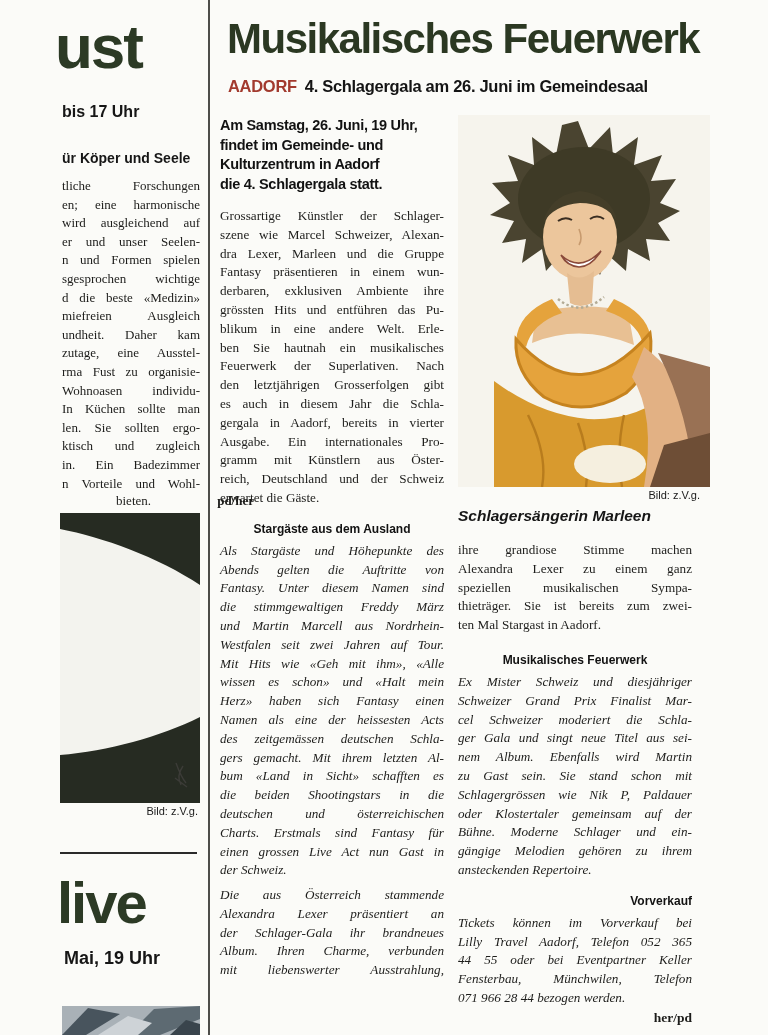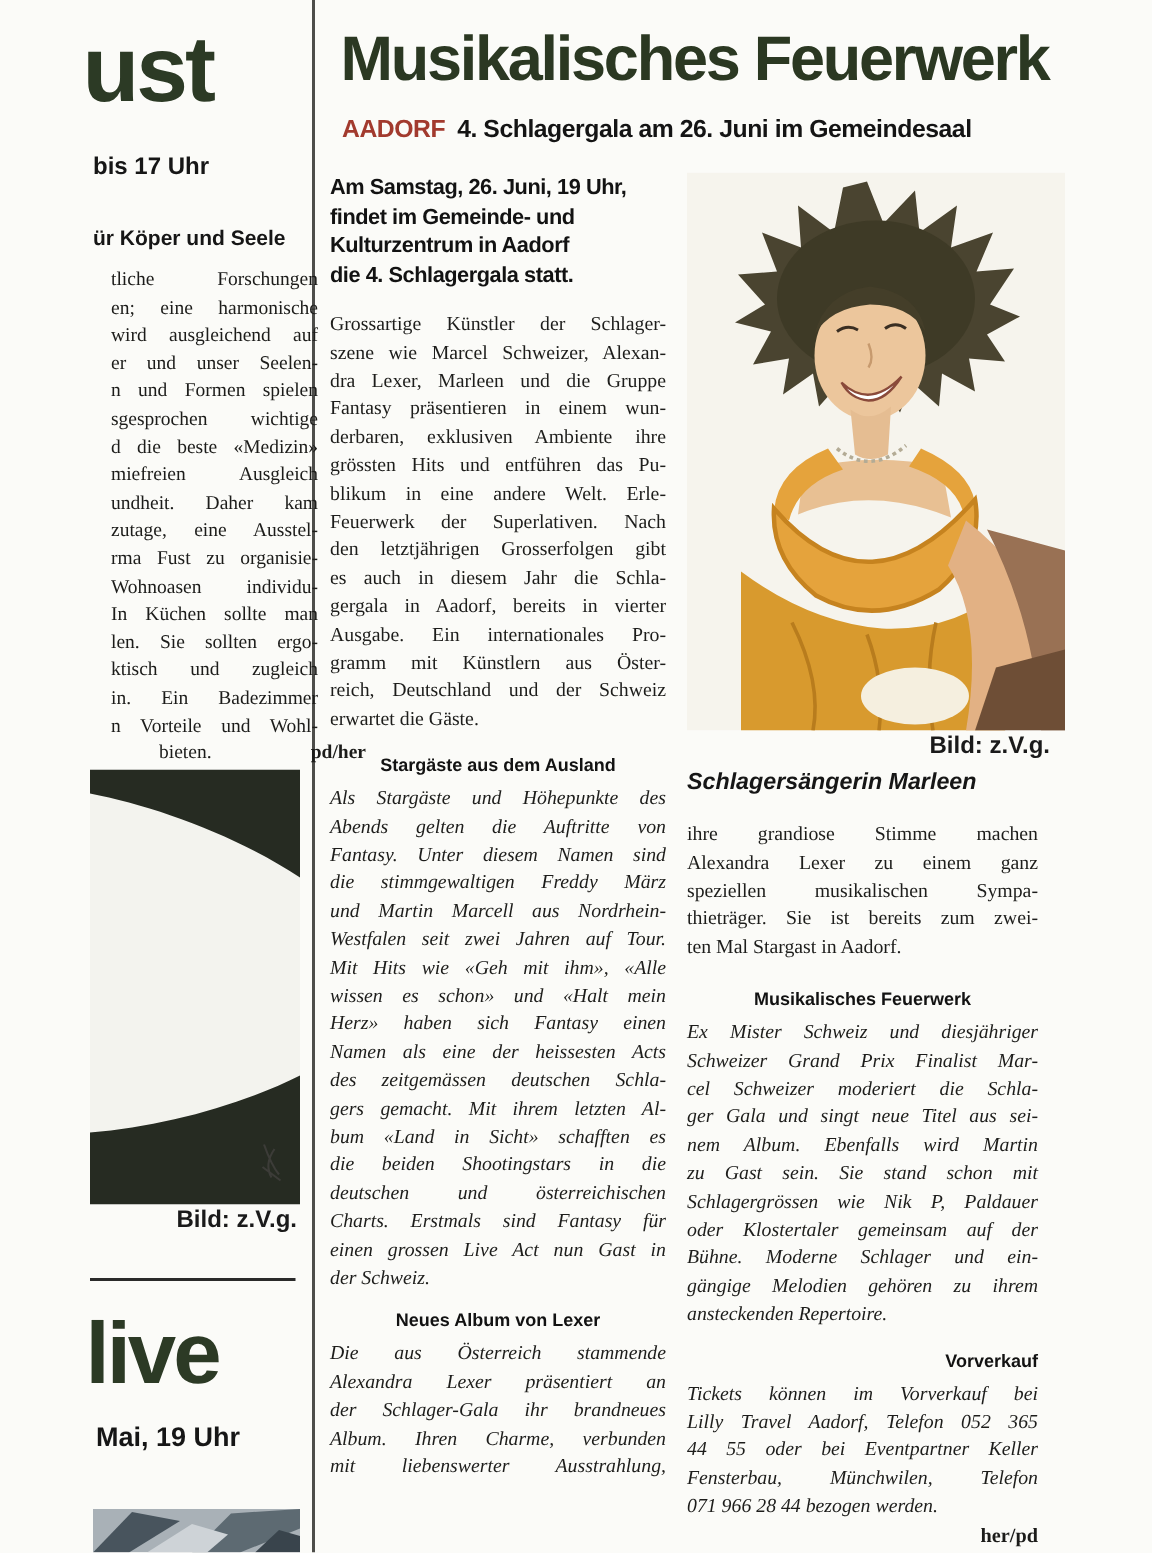--- a/index.html
+++ b/index.html
@@ -17,26 +17,26 @@
   .big-green{
     font-family:"Liberation Sans",sans-serif;font-weight:bold;
     color:#2c3a25;letter-spacing:-2px;line-height:1;
   }
   .ust{left:55px;top:16px;font-size:62px;}
   .live{left:57px;top:874px;font-size:58px;}
   .bold-sans{font-family:"Liberation Sans",sans-serif;font-weight:bold;color:#161616;}
   .bis17{left:62px;top:103px;font-size:16px;}
   .koper{left:62px;top:150px;font-size:14px;}
   .mai19{left:64px;top:948px;font-size:18px;}
-  .left-lines{left:74px;top:177px;width:138px;font-size:13px;line-height:18.6px;}
+  .left-lines{left:62px;top:177px;width:138px;font-size:13px;line-height:18.6px;}
   .jlines div{text-align:justify;text-align-last:justify;}
   .jlines div.last{text-align-last:left;}
-  .left-lastline{left:62px;top:493px;width:138px;font-size:13px;display:flex;justify-content:space-between;padding-left:44px;}
+  .left-lastline{left:72px;top:493px;width:138px;font-size:13px;display:flex;justify-content:space-between;padding-left:44px;}
   .credit-italic{font-weight:600;}
-  .bild-credit{font-family:"Liberation Sans",sans-serif;font-weight:bold;font-size:16px;color:#1a1a1a;}
+  .bild-credit{font-family:"Liberation Sans",sans-serif;font-weight:normal;font-size:11px;color:#1a1a1a;}
   .bild-left{left:62px;top:805px;width:136px;text-align:right;}
   .hr-left{left:60px;top:852px;width:137px;height:2px;background:#2a2a2a;}
 
   
   .headline{
     left:227px;top:16px;width:540px;
     font-family:"Liberation Sans",sans-serif;font-weight:bold;
     font-size:42px;letter-spacing:-1.5px;color:#2b3822;line-height:1.1;
   }
   .kicker{left:228px;top:77px;width:540px;font-family:"Liberation Sans",sans-serif;
@@ -138,20 +138,21 @@
       <div>die 4. Schlagergala statt.</div>
     </div>
   <div class="bodyp jlines">
       <div>Grossartige Künstler der Schlager-</div>
       <div>szene wie Marcel Schweizer, Alexan-</div>
       <div>dra Lexer, Marleen und die Gruppe</div>
       <div>Fantasy präsentieren in einem wun-</div>
       <div>derbaren, exklusiven Ambiente ihre</div>
       <div>grössten Hits und entführen das Pu-</div>
       <div>blikum in eine andere Welt. Erle-</div>
+      <div>ben Sie hautnah ein musikalisches</div>
       <div>Feuerwerk der Superlativen. Nach</div>
       <div>den letztjährigen Grosserfolgen gibt</div>
       <div>es auch in diesem Jahr die Schla-</div>
       <div>gergala in Aadorf, bereits in vierter</div>
       <div>Ausgabe. Ein internationales Pro-</div>
       <div>gramm mit Künstlern aus Öster-</div>
       <div>reich, Deutschland und der Schweiz</div>
       <div class="last">erwartet die Gäste.</div>
     </div>
   <div class="subhead sh1">Stargäste aus dem Ausland</div>
@@ -168,21 +169,20 @@
       <div>Namen als eine der heissesten Acts</div>
       <div>des zeitgemässen deutschen Schla-</div>
       <div>gers gemacht. Mit ihrem letzten Al-</div>
       <div>bum «Land in Sicht» schafften es</div>
       <div>die beiden Shootingstars in die</div>
       <div>deutschen und österreichischen</div>
       <div>Charts. Erstmals sind Fantasy für</div>
       <div>einen grossen Live Act nun Gast in</div>
       <div class="last">der Schweiz.</div>
     </div>
-  <div class="subhead sh2">Neues Album von Lexer</div>
   <div class="bodyp jlines p-after-head">
       <div>Die aus Österreich stammende</div>
       <div>Alexandra Lexer präsentiert an</div>
       <div>der Schlager-Gala ihr brandneues</div>
       <div>Album. Ihren Charme, verbunden</div>
       <div>mit liebenswerter Ausstrahlung,</div>
     </div>
 </div>
 
 <div class="abs col2">

